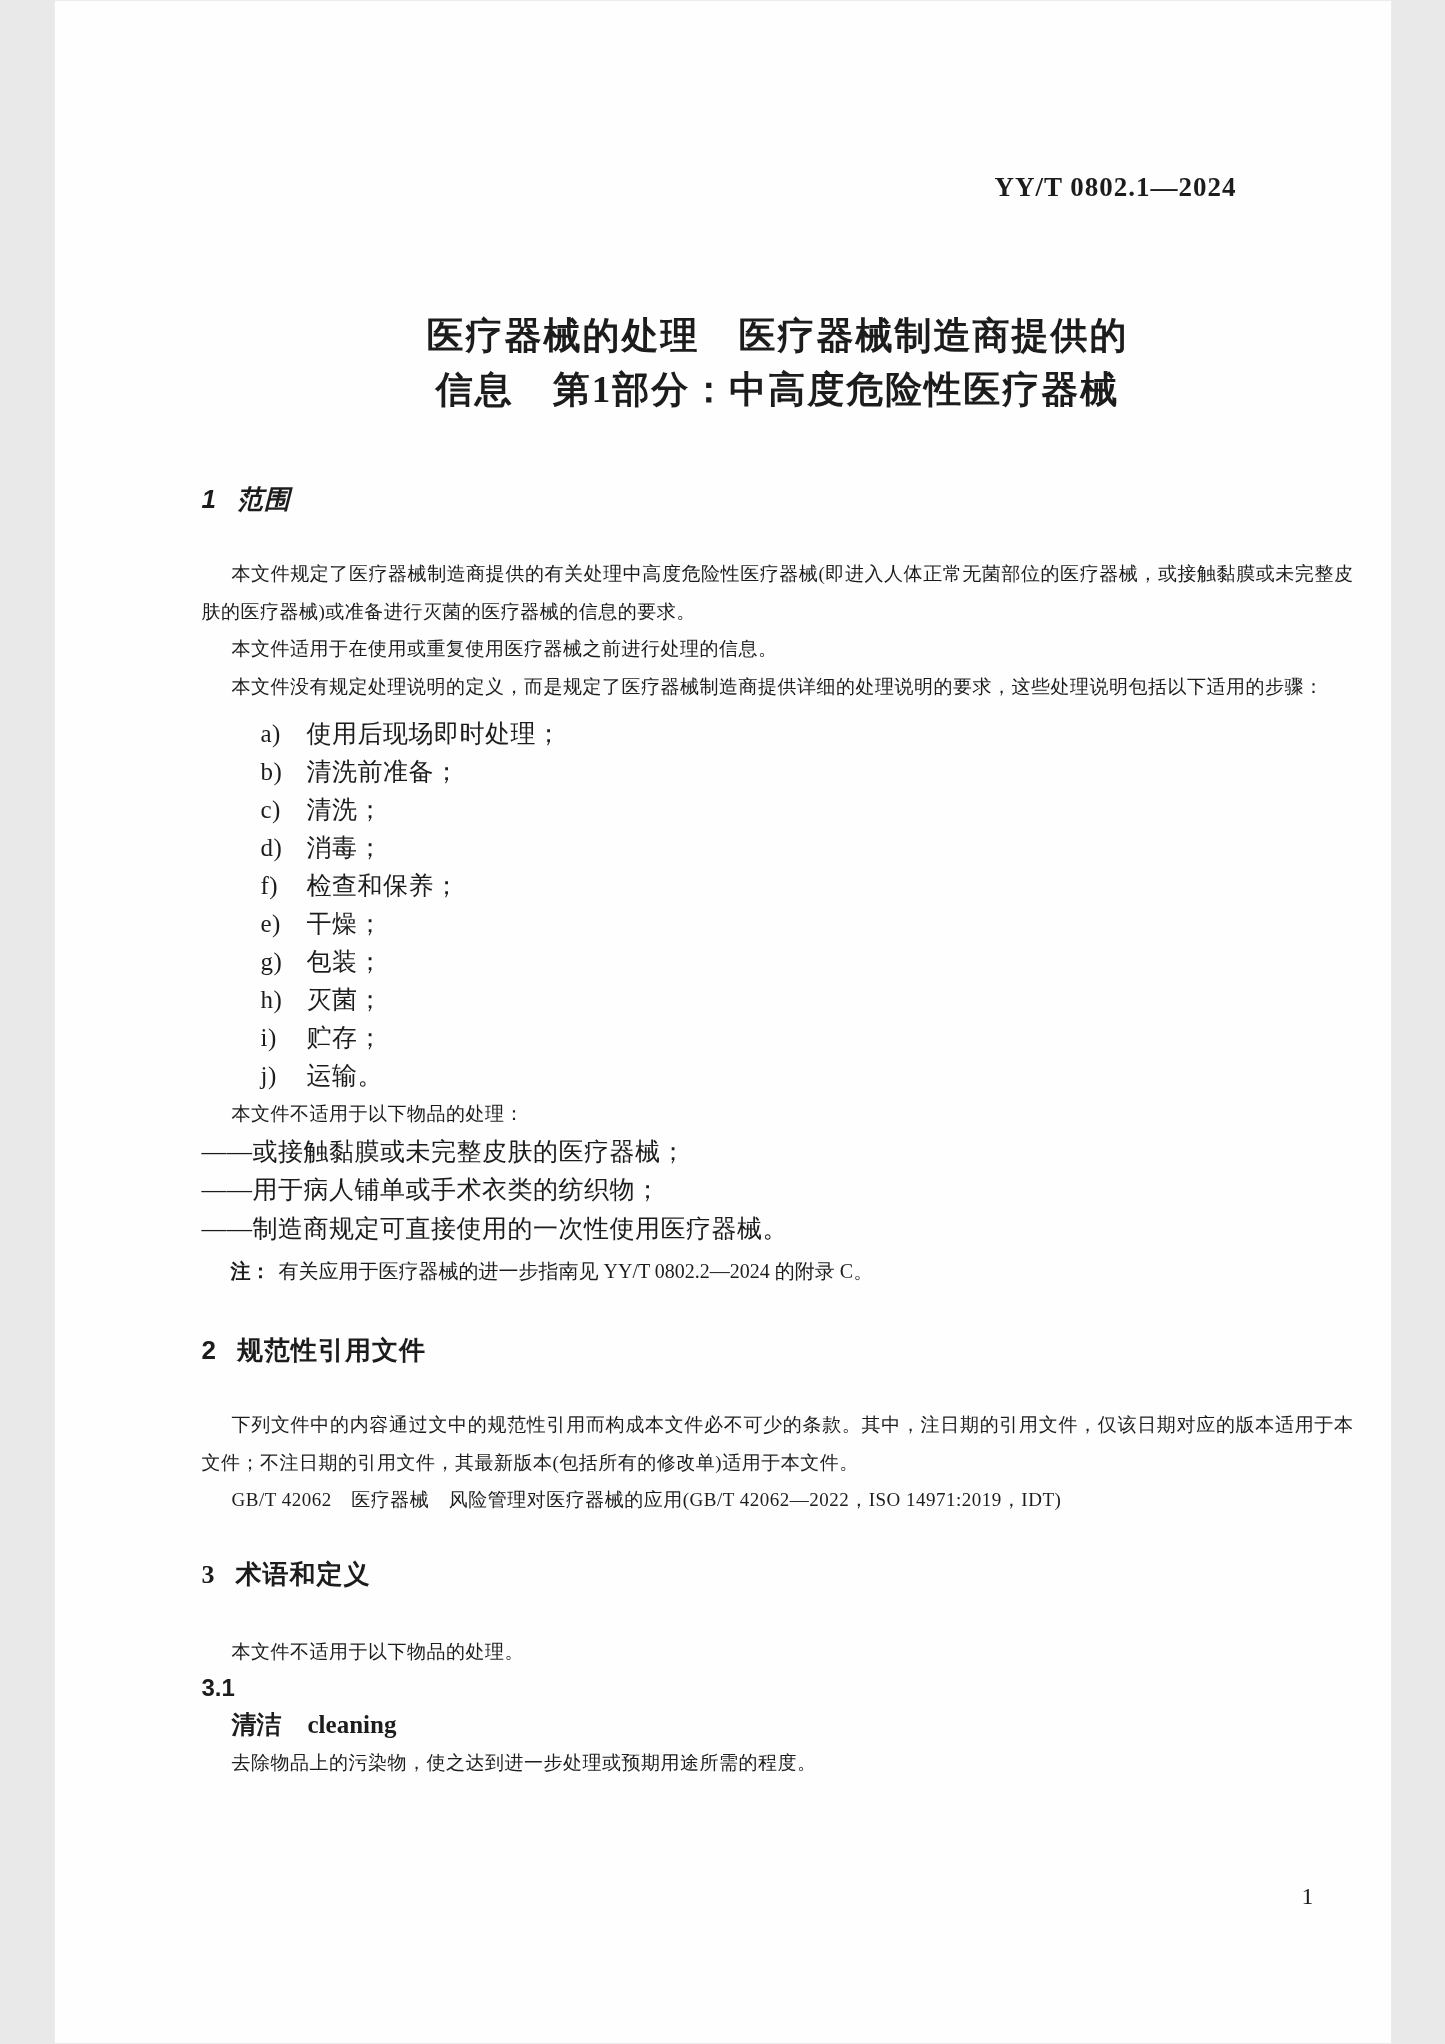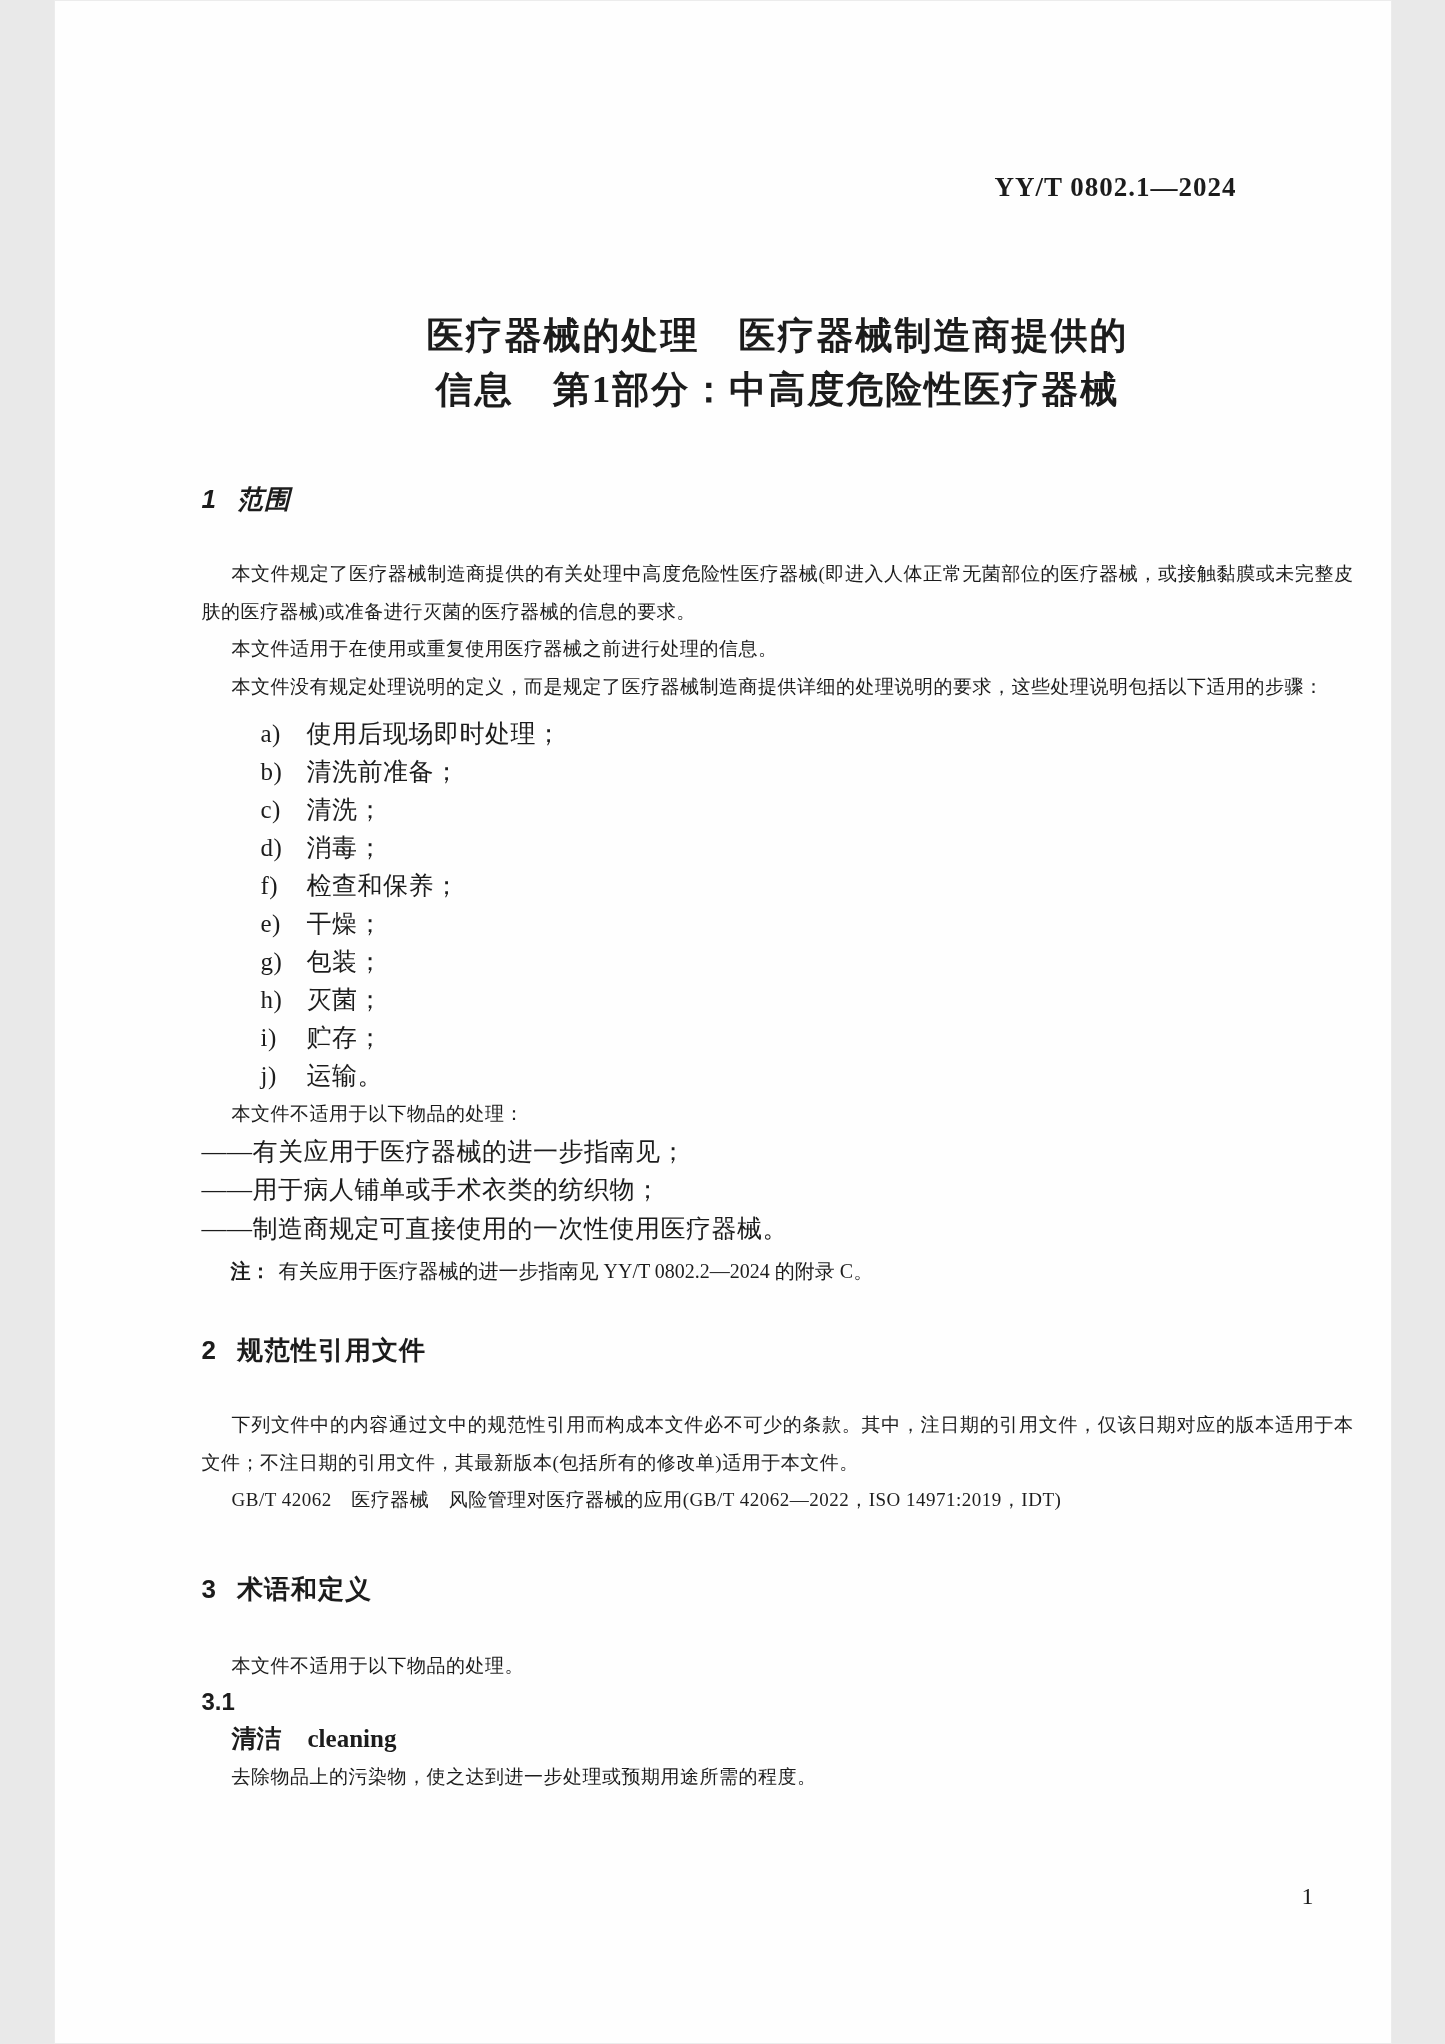--- a/index.html
+++ b/index.html
@@ -39,21 +39,21 @@
   .clause-heading {
     font-family:"Liberation Sans","DejaVu Sans",sans-serif;
     font-weight:bold;
     font-size:26px;
     line-height:32px;
     letter-spacing:1px;
   }
   .clause-heading .clause-num { margin-right:20px; }
   #clause-1 { margin-top:66px;font-style:italic; }
   #clause-2 { margin-top:48px; }
-  #clause-3 { margin-top:54px; }
+  #clause-3 { margin-top:40px;font-family:Liberation Serif, serif; }
   .body-para {
     margin:0;
     font-size:19px;
     line-height:37.5px;
     letter-spacing:0.5px;
     text-align:justify;
   }
   .indent { text-indent:30px; }
   .mt40 { margin-top:40px; }
   .mt42 { margin-top:42px; }
@@ -166,21 +166,21 @@
         <span class="step-label">i)</span><span>贮存；</span>
       </li>
       <li class="step-item">
         <span class="step-label">j)</span><span>运输。</span>
       </li>
     </ol>
 
     <p class="body-para indent">本文件不适用于以下物品的处理：</p>
 
     <div class="dash-item">
-      <span>——</span><span>有关应用于医疗器械的进一步指南见；</span>
+      <span>——</span><span>或接触黏膜或未完整皮肤的医疗器械；</span>
     </div>
     <div class="dash-item">
       <span>——</span><span>用于病人铺单或手术衣类的纺织物；</span>
     </div>
     <div class="dash-item">
       <span>——</span><span>制造商规定可直接使用的一次性使用医疗器械。</span>
     </div>
 
     <div class="note-line">
       <span class="note-label">注：</span><span>有关应用于医疗器械的进一步指南见 YY/T 0802.2—2024 的附录 C。</span>

